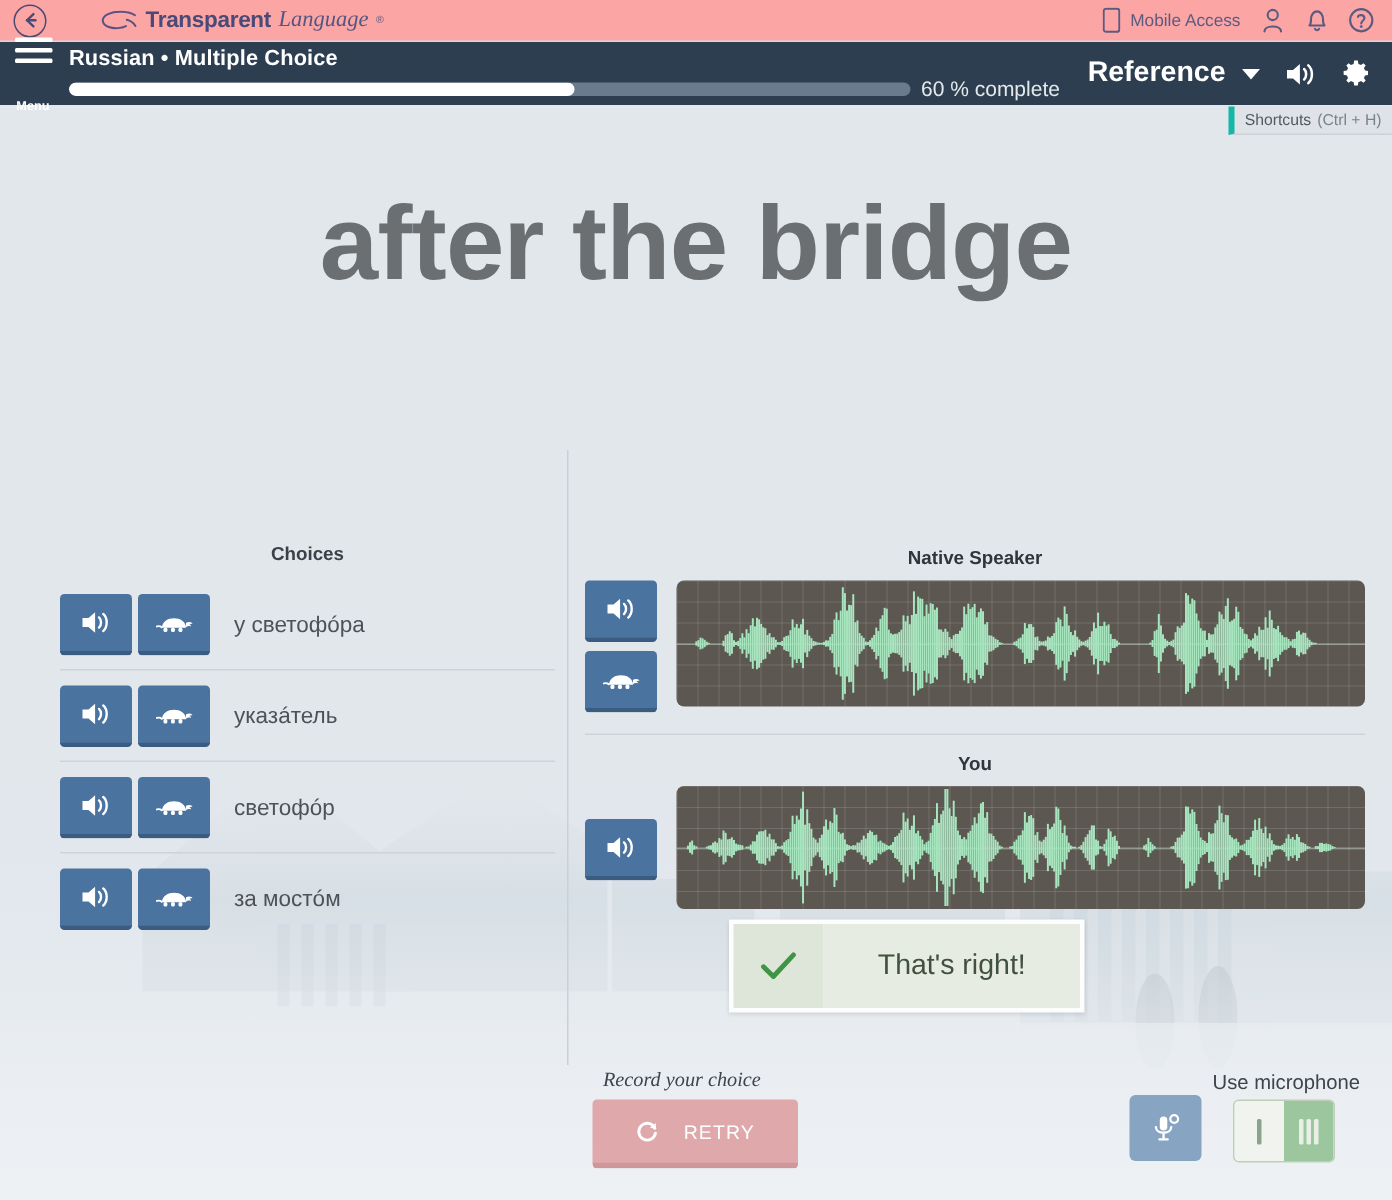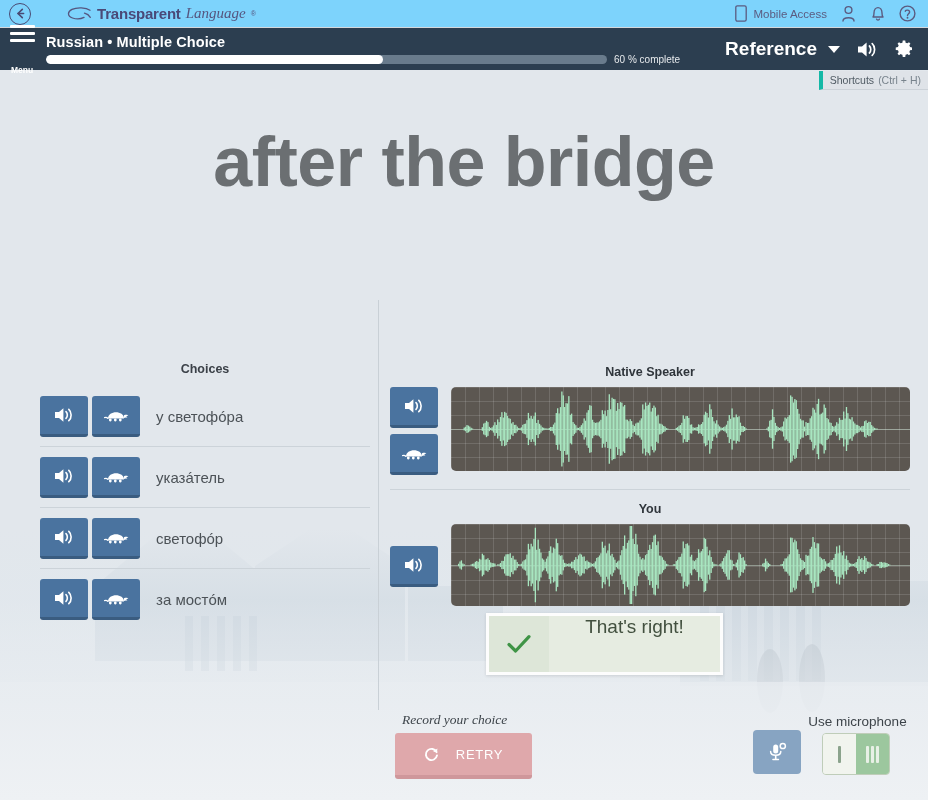--- a/index.html
+++ b/index.html
@@ -4,21 +4,21 @@
 <style>
   html,body{margin:0;padding:0;}
   body{
     width:928px;height:800px;overflow:hidden;
     font-family:"Liberation Sans","DejaVu Sans",sans-serif;
     background:#e2e7ec;position:relative;
   }
   
   .brandbar{
     position:absolute;top:0;left:0;width:928px;height:28px;
-    background:#7dd3fc;border-bottom:1px solid #d5d8dd;
+    background:#fca5a5;border-bottom:1px solid #d5d8dd;
     display:flex;align-items:center;box-sizing:border-box;
   }
   .backbtn{margin-left:9px;width:20px;height:20px;border-radius:50%;
     border:1.6px solid #4a4a73;display:flex;align-items:center;justify-content:center;
     cursor:pointer;}
   .logo{margin-left:35px;display:flex;align-items:center;gap:5px;}
   .logo-swoosh{width:26px;height:13px;}
   .logo-t{font-size:15px;font-weight:bold;color:#4a4a78;letter-spacing:-.2px;}
   .logo-l{font-size:15px;color:#55557f;font-style:italic;font-family:"Liberation Serif","DejaVu Serif",serif;}
   .logo-reg{font-size:7px;color:#55557f;vertical-align:super;}
@@ -33,21 +33,21 @@
   }
   .menu-btn{width:40px;display:flex;flex-direction:column;align-items:center;
     justify-content:center;cursor:pointer;margin-left:2px;}
   .hamb{width:25px;height:3px;background:#fff;margin:2px 0;border-radius:1px;}
   .menu-label{font-size:8.5px;color:#fff;font-weight:bold;margin-top:21px;}
   .lesson-mid{flex:1;padding-left:4px;}
   .lesson-title{font-size:14.5px;font-weight:bold;color:#fff;letter-spacing:.1px;}
   .progress-row{display:flex;align-items:center;margin-top:4px;}
   .progress-track{width:561px;height:9px;background:#697b8c;border-radius:5px;overflow:hidden;}
   .progress-fill{height:100%;background:#ffffff;border-radius:5px;width:60%;}
-  .progress-label{font-size:10px;color:#e6e9ec;margin-left:7px;white-space:nowrap;text-align:center;}
+  .progress-label{font-size:14px;color:#e6e9ec;margin-left:7px;white-space:nowrap;text-align:center;}
   .lesson-right{display:flex;align-items:center;gap:16px;margin-right:14px;}
   .ref-sel{display:flex;align-items:center;gap:11px;cursor:pointer;}
   .ref-label{font-size:19px;font-weight:bold;color:#fff;}
   .caret{width:0;height:0;border-left:6px solid transparent;border-right:6px solid transparent;
     border-top:7px solid #fff;}
   
   .shortcuts{
     position:absolute;top:71px;right:0;height:19px;background:#dfe3e8;
     display:flex;align-items:center;padding:0 7px;box-sizing:border-box;
     border-left:4px solid #14b8a6;border-bottom:1px solid #ccd2d8;
@@ -94,21 +94,21 @@
   .wave-mid{position:absolute;left:0;right:0;top:50%;height:1px;background:rgba(210,235,220,.45);}
   .wave svg{position:absolute;inset:0;width:100%;height:100%;}
   .audio-sep{height:1px;background:#ccd3d9;margin:14px 0 12px 0;}
   
   .feedback{
     position:absolute;left:486px;top:613px;width:237px;height:62px;z-index:8;
     background:#fdfdfd;display:flex;align-items:stretch;padding:3px;box-sizing:border-box;
     box-shadow:0 1px 3px rgba(0,0,0,.12);
   }
   .fb-icon{width:60px;background:#dde6d8;display:flex;align-items:center;justify-content:center;}
-  .fb-text{flex:1;background:#e6ece1;display:flex;justify-content:center;}
+  .fb-text{flex:1;background:#e6ece1;display:flex;align-items:center;justify-content:center;}
   .fb-text span{font-size:19px;color:#42503f;}
   .record-label{position:absolute;left:402px;top:712px;font-size:13.5px;color:#3d444a;
     font-style:italic;font-family:"Liberation Serif","DejaVu Serif",serif;z-index:7;}
   .retry-btn{
     position:absolute;left:395px;top:733px;width:137px;height:42px;z-index:7;
     background:#dfa8ab;border-bottom:4px solid #cf979b;border-radius:3px;
     display:flex;align-items:center;justify-content:center;gap:17px;cursor:pointer;
   }
   .retry-btn span{font-size:13px;color:#fff;letter-spacing:.7px;}
   .mic-settings{

